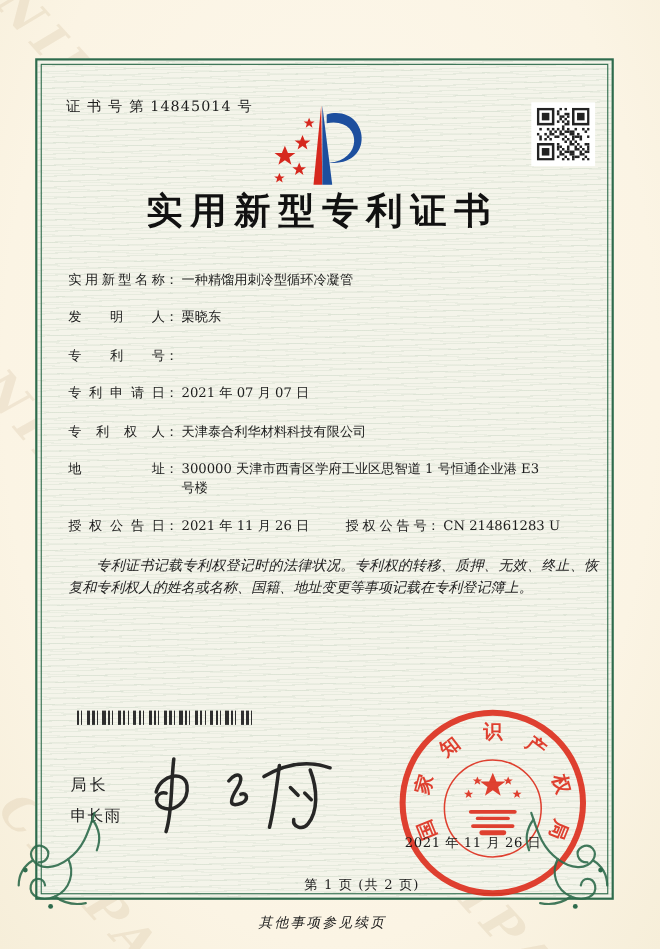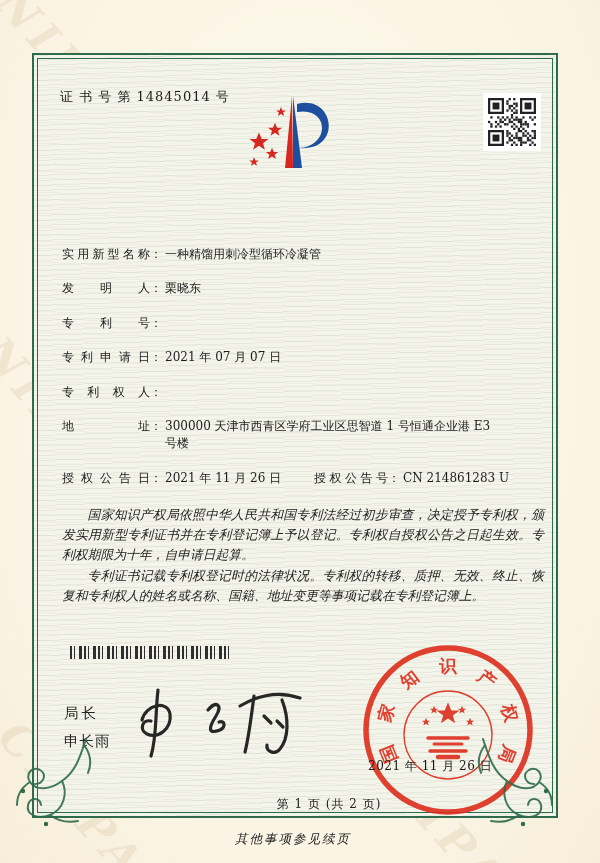--- a/index.html
+++ b/index.html
@@ -208,20 +208,21 @@
           <rect x="4.571428571428571" y="4.571428571428571" width="6.857142857142857" height="6.857142857142857" fill="#222"></rect>
           <rect x="32" y="0" width="16" height="16" fill="#222"></rect>
           <rect x="34.285714285714285" y="2.2857142857142856" width="11.428571428571427" height="11.428571428571427" fill="#fff"></rect>
           <rect x="36.57142857142857" y="4.571428571428571" width="6.857142857142857" height="6.857142857142857" fill="#222"></rect>
           <rect x="0" y="32" width="16" height="16" fill="#222"></rect>
           <rect x="2.2857142857142856" y="34.285714285714285" width="11.428571428571427" height="11.428571428571427" fill="#fff"></rect>
           <rect x="4.571428571428571" y="36.57142857142857" width="6.857142857142857" height="6.857142857142857" fill="#222"></rect>
         </svg>
     </div>
 
+    <div class="title">实用新型专利证书</div>
 
     <div class="fields">
       <div class="frow">
         <span class="flabel">实用新型名称</span>
           <span class="colon">：</span>
         <span class="fvalue">一种精馏用刺冷型循环冷凝管</span>
       </div>
       <div class="frow">
         <span class="flabel">发明人</span>
           <span class="colon">：</span>
@@ -232,20 +233,21 @@
           <span class="colon">：</span>
       </div>
       <div class="frow">
         <span class="flabel">专利申请日</span>
           <span class="colon">：</span>
         <span class="fvalue">2021 年 07 月 07 日</span>
       </div>
       <div class="frow">
         <span class="flabel">专利权人</span>
           <span class="colon">：</span>
+        <span class="fvalue">天津泰合利华材料科技有限公司</span>
       </div>
       <div class="frow">
         <span class="flabel">地址</span>
           <span class="colon">：</span>
         <span class="fvalue pre">300000 天津市西青区学府工业区思智道 1 号恒通企业港 E3
 号楼</span>
       </div>
       <div class="frow">
         <span class="pair1">
           <span class="flabel">授权公告日</span>
@@ -254,21 +256,20 @@
         </span>
         <span class="pair2">
           <span class="flabel">授权公告号</span>
             <span class="colon">：</span>
           <span class="fvalue">CN 214861283 U</span>
         </span>
       </div>
     </div>
 
     <div class="paras">
-      <p>国家知识产权局依照中华人民共和国专利法经过初步审查，决定授予专利权，颁发实用新型专利证书并在专利登记簿上予以登记。专利权自授权公告之日起生效。专利权期限为十年，自申请日起算。</p>
       <p>专利证书记载专利权登记时的法律状况。专利权的转移、质押、无效、终止、恢复和专利权人的姓名或名称、国籍、地址变更等事项记载在专利登记簿上。</p>
     </div>
 
     <div class="barcode"></div>
 
     <div class="sig-title">局长</div>
     <div class="sig-name">申长雨</div>
     <svg class="sig-svg" width="195" height="95" viewBox="0 0 195 95">
       <g fill="none" stroke="#161616" stroke-width="3.2" stroke-linecap="round" opacity="0.92">
         <path d="M30,14 C27,40 29,60 23,80"></path>

